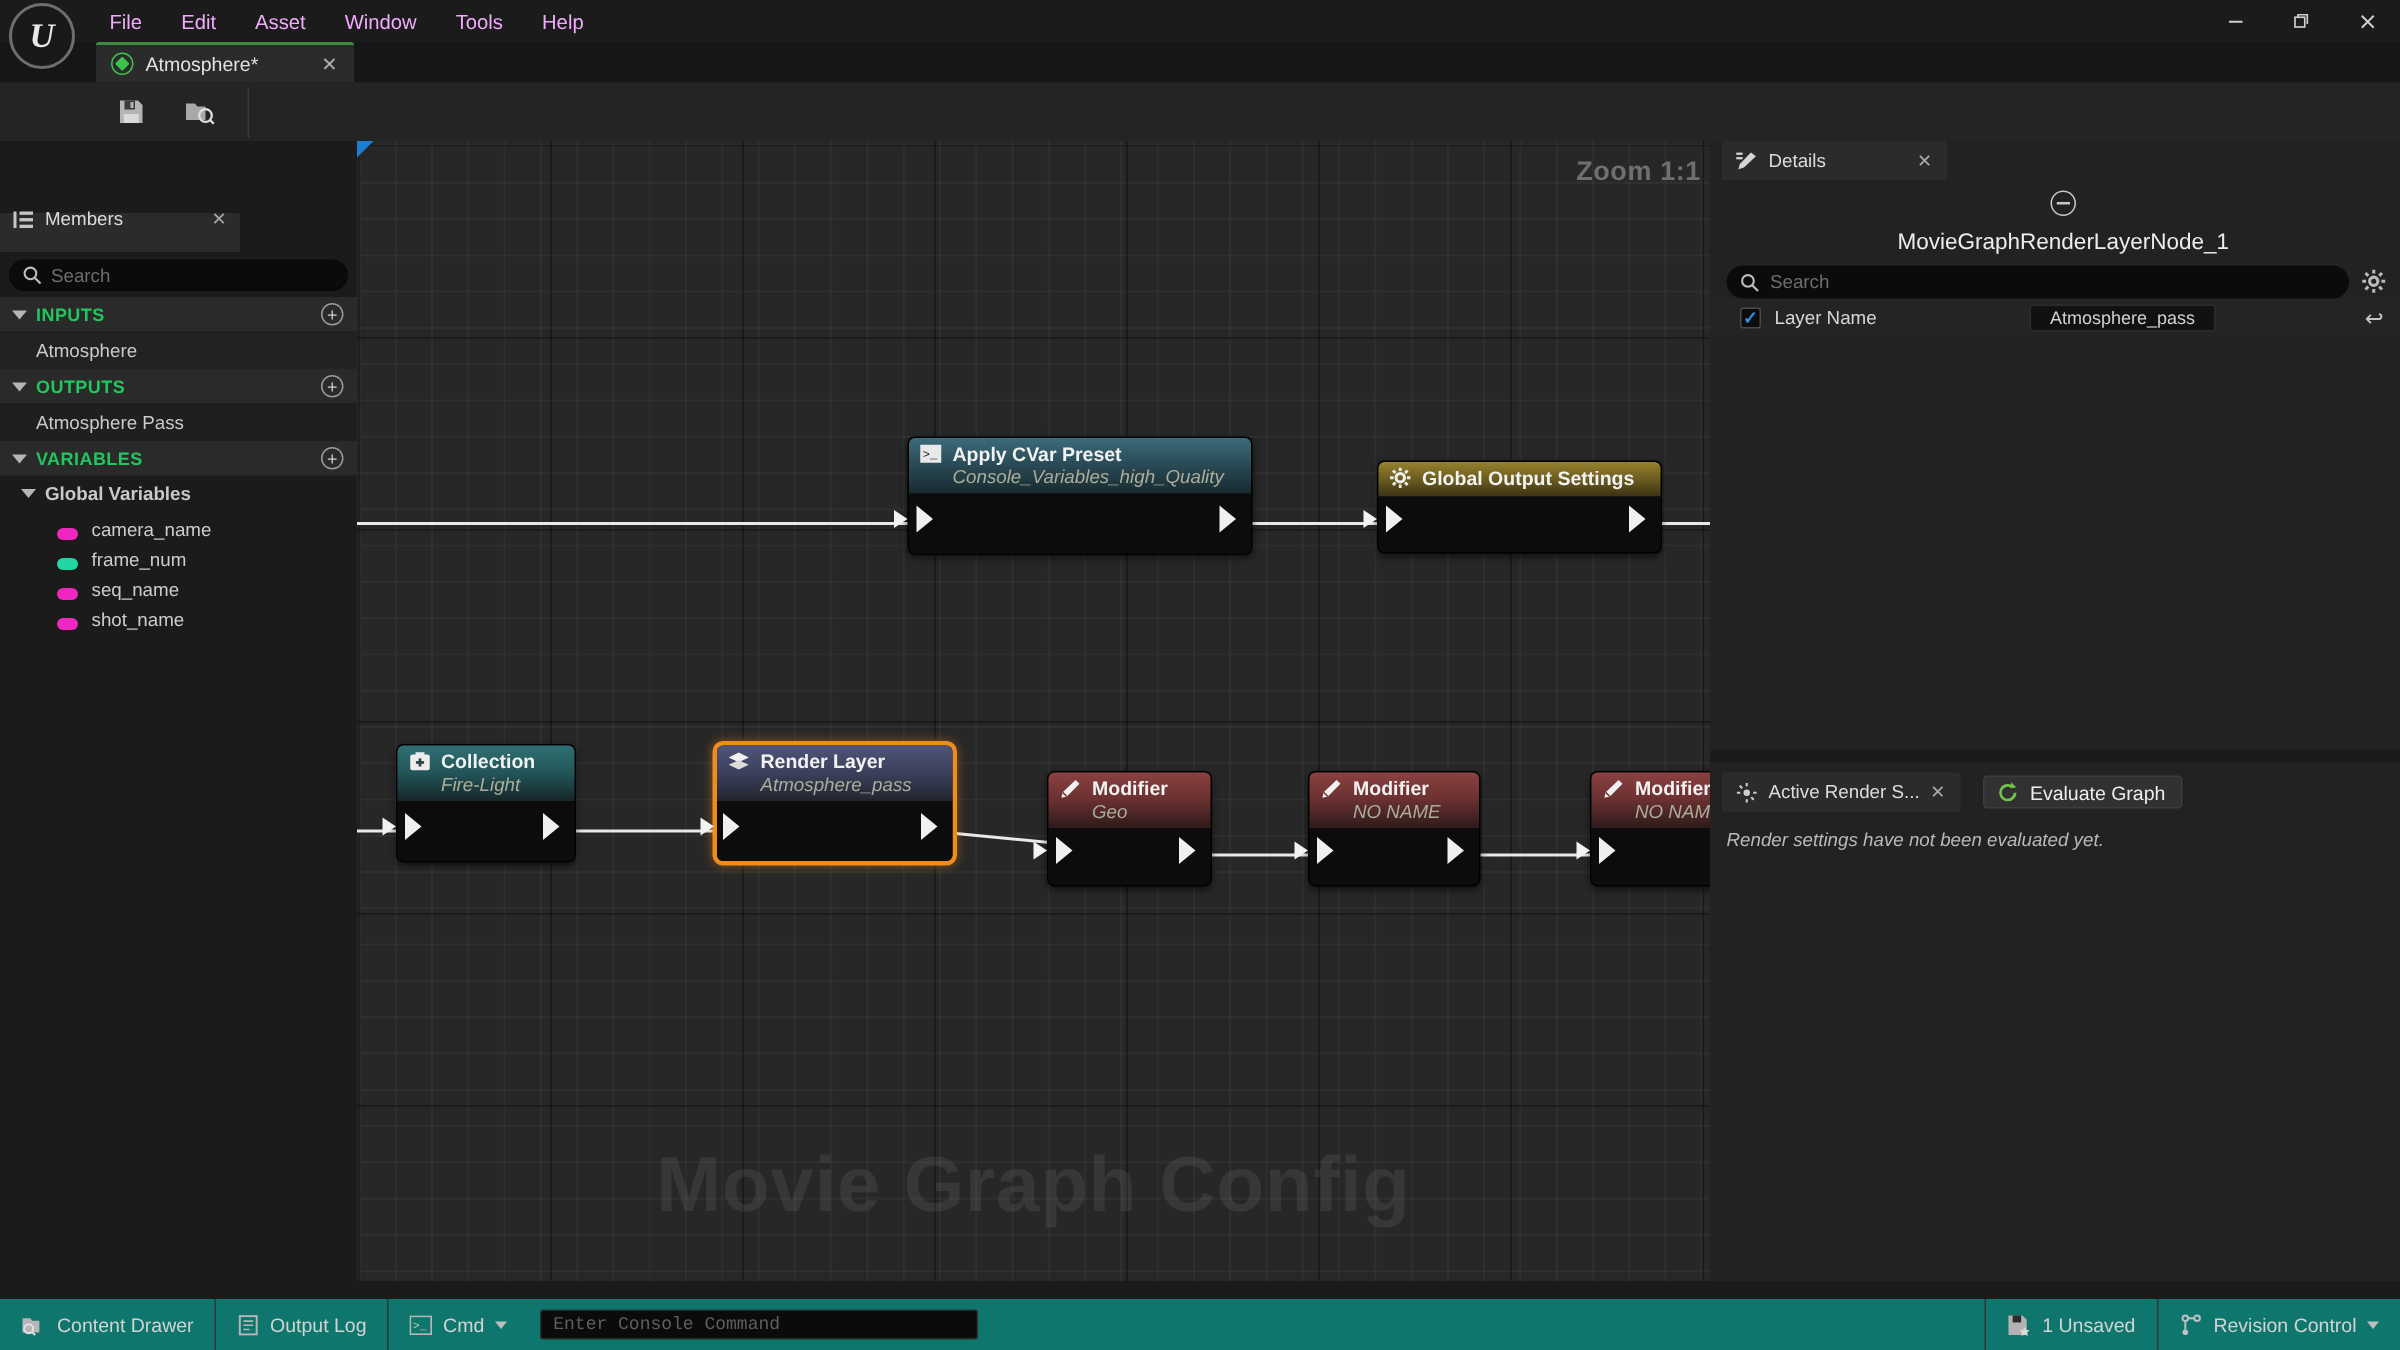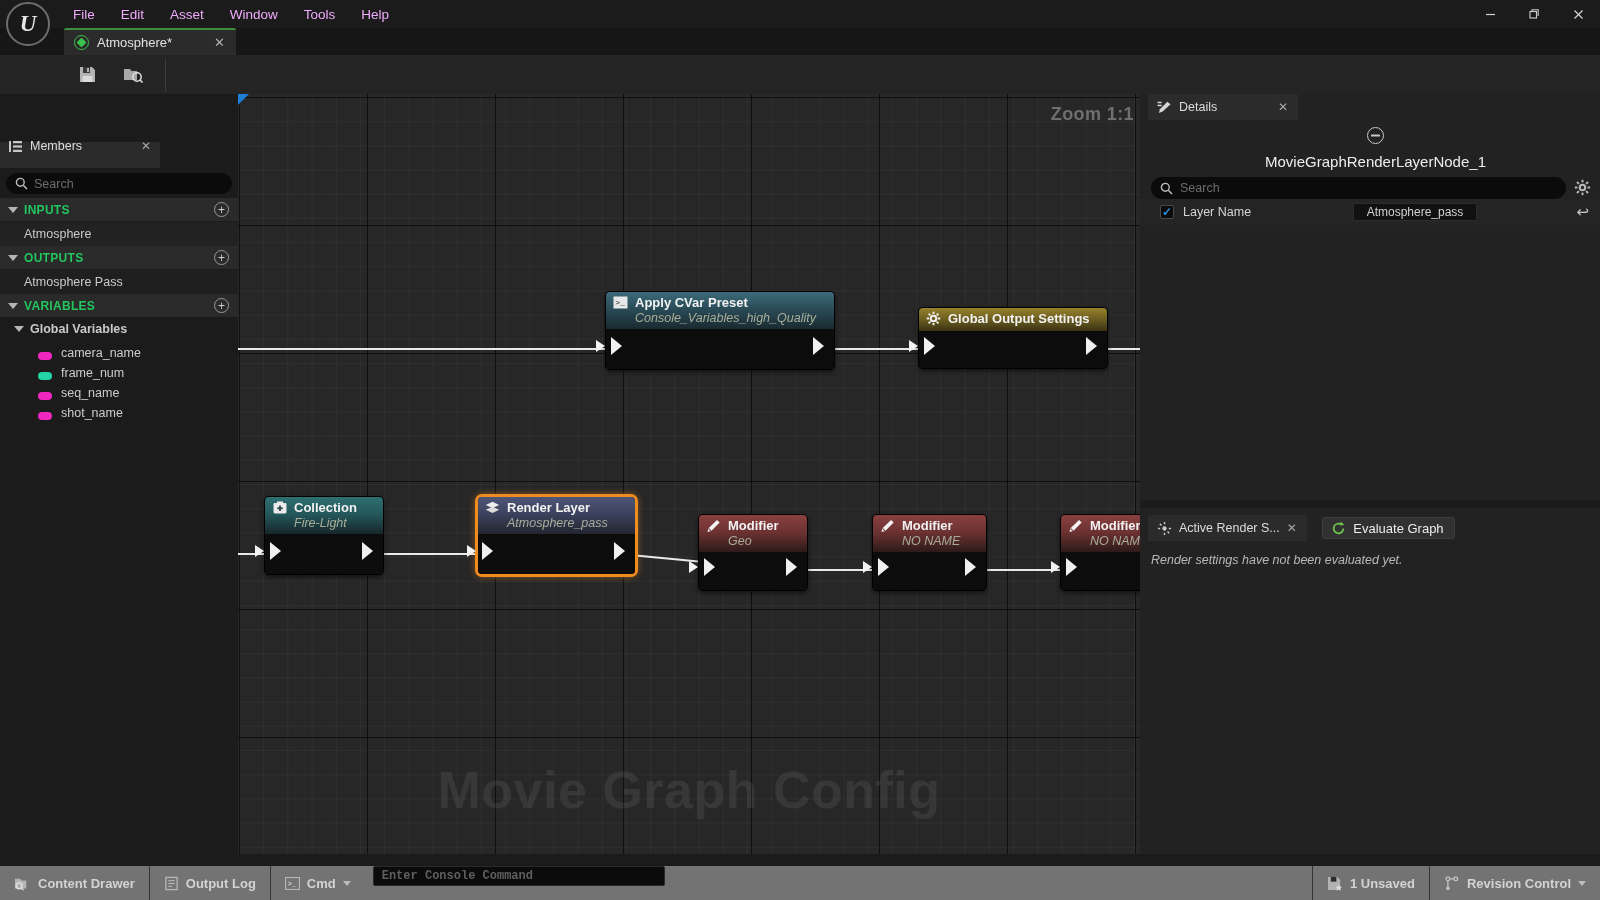--- a/index.html
+++ b/index.html
@@ -215,21 +215,21 @@
   .eval-btn {
     margin: 9px 0 0 11px; height: 22px; background: #313131; border: 1px solid #3d3d3d;
     border-radius: 3px; display: inline-flex; align-items: center; gap: 7px; padding: 0 10px 0 8px;
   }
   .eval-label { font-size: 13px; color: #ededed; }
   .ars-msg { margin: 12px 0 0 11px; font-size: 12.5px; font-style: italic; color: #b8b8b8; }
 
   
   .statusbar {
     position: absolute; left: 0; bottom: 0; width: 1600px; height: 34px;
-    background: #737373; display: flex;  font-weight: bold;
+    background: #0f766e; display: flex; align-items: center;
   }
   .sb-item {
     height: 34px; display: flex; align-items: center; gap: 7px; padding: 0 14px;
     font-size: 13px; color: #d3d3d3; border-right: 1px solid #343434;
   }
   .console-input {
     flex: 1; max-width: 292px; height: 20px; margin-left: 8px; background: #0b0b0b;
     border: 1px solid #2a2a2a; border-radius: 2px; display: flex; align-items: center;
     padding: 0 8px; font-family: "Liberation Mono", monospace; font-size: 12px; color: #5f5f5f;
   }

